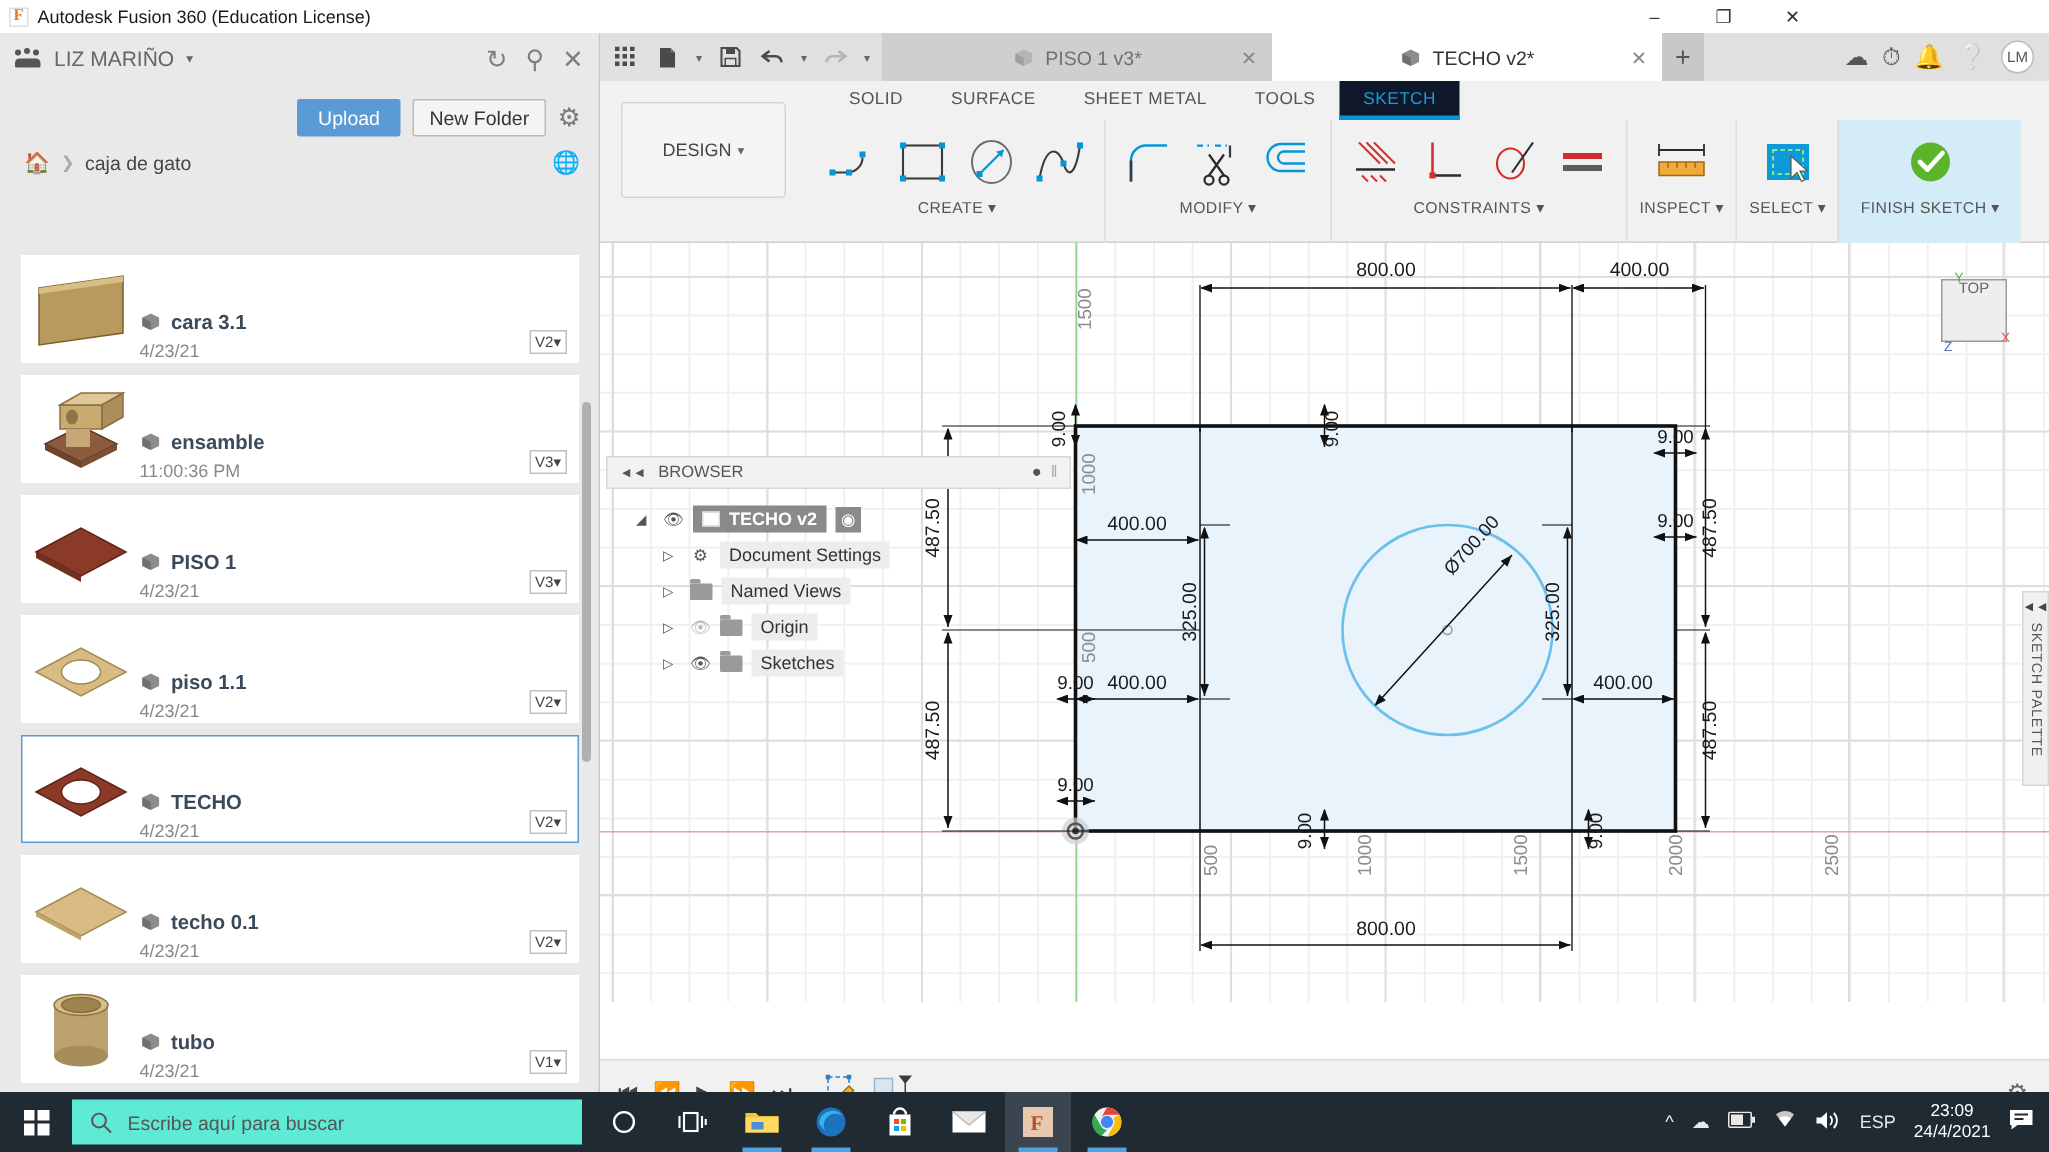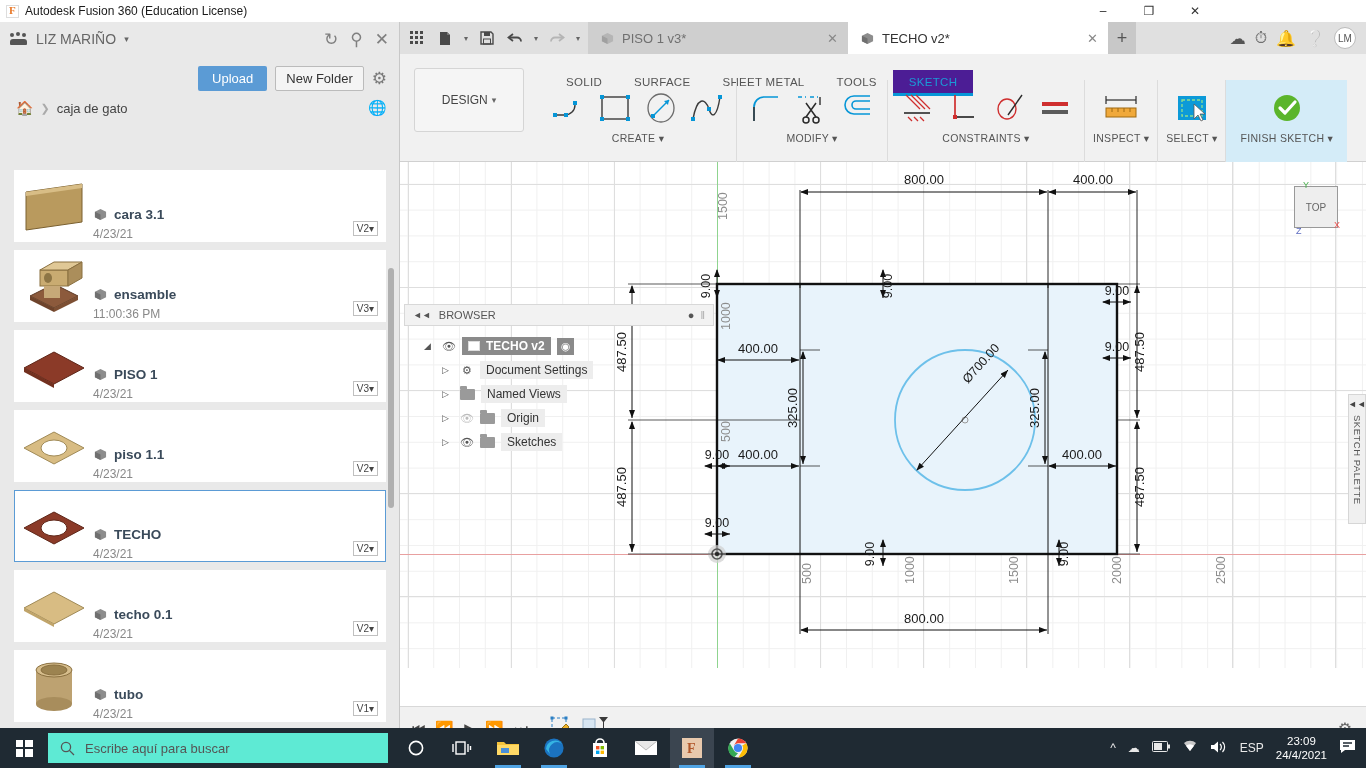--- a/index.html
+++ b/index.html
@@ -118,21 +118,21 @@
     height: 32px; background: #e0e0e0; display: flex; align-items: stretch;
   }
   .qa { display: flex; align-items: center; gap: 2px; padding: 0 4px; }
   .qa-btn {
     width: 26px; height: 30px; display: flex; align-items: center; justify-content: center;
     font-size: 15px; color: #4a4a4a; cursor: pointer;
   }
   .qa-btn.small-caret { width: 12px; font-size: 8px; color: #666; }
   .doc-tab {
     display: flex; align-items: center; gap: 7px; padding: 0 12px; min-width: 260px;
-    position: relative; font-size: 13px; color: #707070;
+    justify-content: center; position: relative; font-size: 13px; color: #707070;
     background: #cfcfcf; cursor: pointer;
   }
   .doc-tab.active { background: #ffffff; color: #333; }
   .doc-tab .x { position: absolute; right: 10px; font-size: 13px; color: #888; }
   .tab-plus {
     width: 28px; display: flex; align-items: center; justify-content: center;
     font-size: 18px; color: #555; background: #c8c8c8; cursor: pointer;
   }
   .tabstrip-right { margin-left: auto; display: flex; align-items: center; gap: 9px; padding: 0 10px; }
   .tsr-ico { font-size: 16px; color: #555; cursor: pointer; }
@@ -142,26 +142,26 @@
   }
 
   
   .ribbon { height: 108px; background: #f1f1f1; position: relative; border-bottom: 1px solid #d0d0d0; }
   .wsmenu {
     position: absolute; left: 14px; top: 14px; width: 110px; height: 64px;
     border: 1px solid #d5d5d5; background: #f5f5f5; border-radius: 3px;
     display: flex; align-items: center; justify-content: center; gap: 4px;
     font-size: 12px; color: #444; cursor: pointer;
   }
-  .ribbon-tabs { position: absolute; left: 150px; top: 16px; display: flex; gap: 0; }
+  .ribbon-tabs { position: absolute; left: 150px; top: 0; display: flex; gap: 0; }
   .rtab {
     padding: 6px 16px 5px 16px; font-size: 11.5px; color: #555; cursor: pointer;
     letter-spacing: .3px;
   }
-  .rtab.active { color: #1b9ad6; background: #4c1d95; border-bottom: 3px solid #0696d7; }
+  .rtab.active { color: #1b9ad6; background: #0f172a; border-bottom: 3px solid #0696d7; }
   .panels { position: absolute; left: 140px; top: 26px; right: 0; height: 82px; display: flex; }
   .panel { position: relative; display: flex; flex-direction: column; align-items: center; padding: 0 8px; }
   .panel + .panel { border-left: 1px solid #dcdcdc; }
   .panel-icons { display: flex; align-items: center; gap: 4px; height: 52px; padding-top: 4px; }
   .panel-label { font-size: 10.5px; color: #555; letter-spacing: .3px; }
   .ptool { width: 42px; height: 44px; display: flex; align-items: center; justify-content: center; cursor: pointer; }
   .panel.finish { background: #d4ecf8; padding: 0 14px; }
 
   
   .browser {
@@ -207,21 +207,21 @@
   }
   .axis-x { position: absolute; left: 0; top: 392px; width: 966px; height: 1px; background: #e8a0a0; }
   .axis-y { position: absolute; left: 317px; top: 0; width: 1px; height: 506px; background: #8fd48f; }
 
   .sketch-svg { position: absolute; inset: 0; }
 
   
   .viewcube {
     position: absolute; right: 28px; top: 24px; width: 44px; height: 42px;
     border: 1px solid #999; background: #eee;
-    display: flex; align-items: center; justify-content: center;
+    display: flex; justify-content: center;
     font-size: 10px; color: #666;
   }
   .axis-tri { position: absolute; right: 18px; top: 14px; width: 62px; height: 66px; }
 
   
   .sk-palette {
     position: absolute; right: 0; top: 232px; width: 18px; height: 130px;
     background: #f0f0f0; border: 1px solid #d6d6d6; display: flex;
     flex-direction: column; align-items: center; padding-top: 4px; cursor: pointer;
   }

